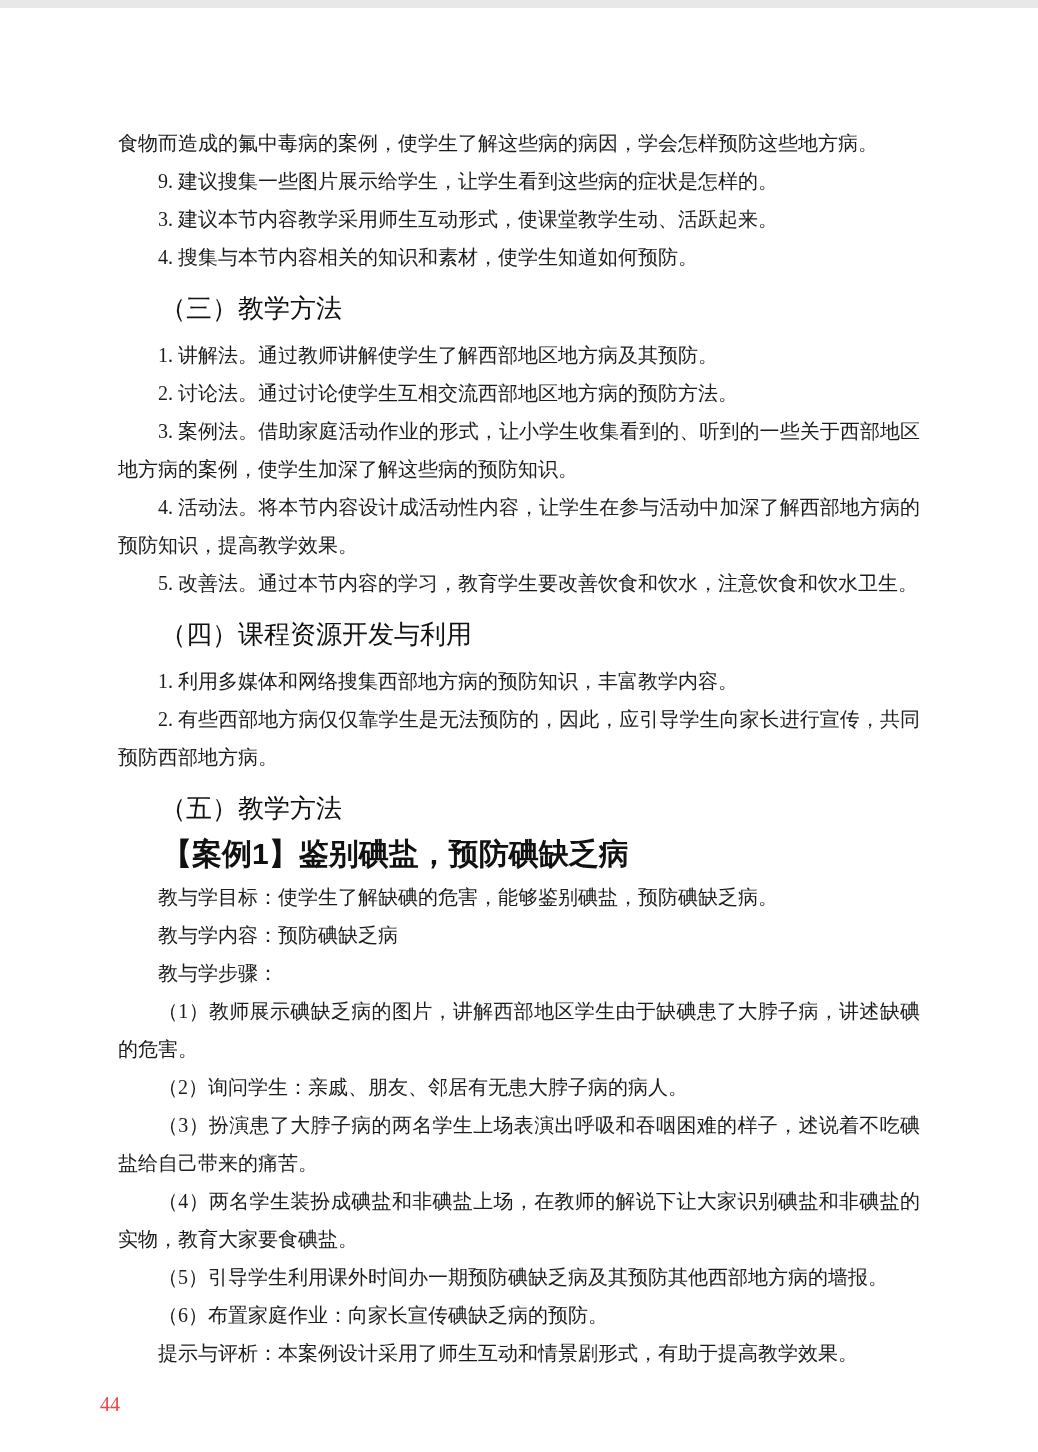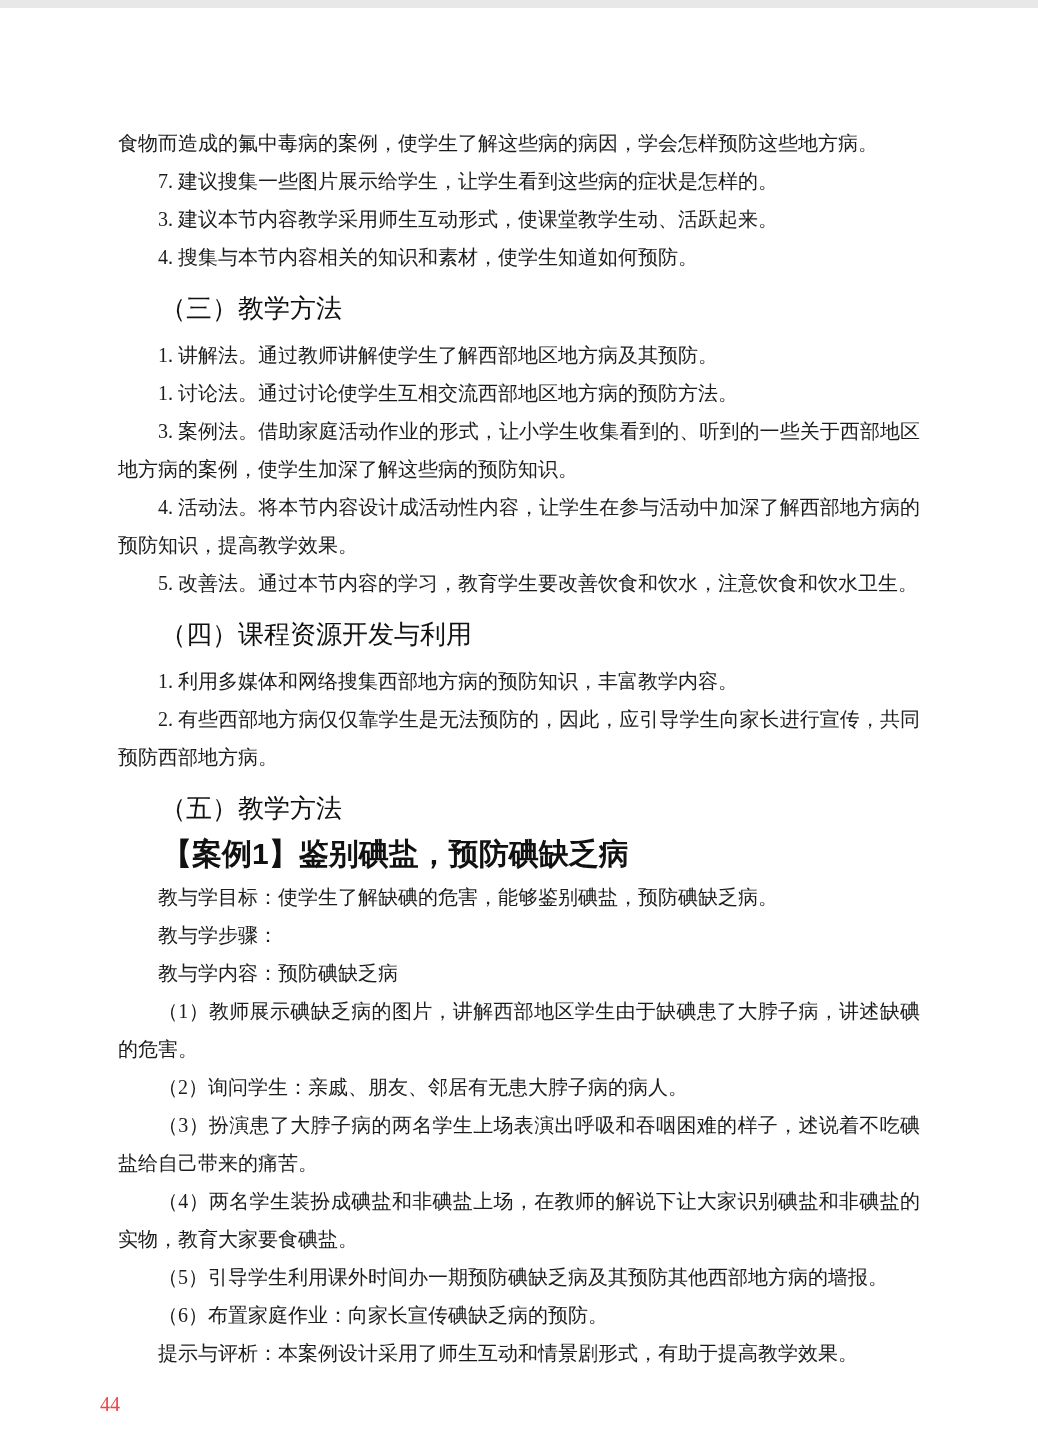--- a/index.html
+++ b/index.html
@@ -61,44 +61,44 @@
       color: #ef4444;
       font-family: "Liberation Serif", "DejaVu Serif", serif;
     }
   </style>
 </head>
 <body>
 
 <div class="page">
   <div class="content">
     <p class="body cont">食物而造成的氟中毒病的案例，使学生了解这些病的病因，学会怎样预防这些地方病。</p>
-    <p class="body indent">7. 建议搜集一些图片展示给学生，让学生看到这些病的症状是怎样的。</p>
+    <p class="body indent">9. 建议搜集一些图片展示给学生，让学生看到这些病的症状是怎样的。</p>
     <p class="body indent">3. 建议本节内容教学采用师生互动形式，使课堂教学生动、活跃起来。</p>
     <p class="body indent">4. 搜集与本节内容相关的知识和素材，使学生知道如何预防。</p>
 
     <h2 class="heading">（三）教学方法</h2>
 
     <p class="body indent">1. 讲解法。通过教师讲解使学生了解西部地区地方病及其预防。</p>
-    <p class="body indent">1. 讨论法。通过讨论使学生互相交流西部地区地方病的预防方法。</p>
+    <p class="body indent">2. 讨论法。通过讨论使学生互相交流西部地区地方病的预防方法。</p>
     <p class="body indent">3. 案例法。借助家庭活动作业的形式，让小学生收集看到的、听到的一些关于西部地区地方病的案例，使学生加深了解这些病的预防知识。</p>
     <p class="body indent">4. 活动法。将本节内容设计成活动性内容，让学生在参与活动中加深了解西部地方病的预防知识，提高教学效果。</p>
     <p class="body indent">5. 改善法。通过本节内容的学习，教育学生要改善饮食和饮水，注意饮食和饮水卫生。</p>
 
     <h2 class="heading">（四）课程资源开发与利用</h2>
 
     <p class="body indent">1. 利用多媒体和网络搜集西部地方病的预防知识，丰富教学内容。</p>
     <p class="body indent">2. 有些西部地方病仅仅靠学生是无法预防的，因此，应引导学生向家长进行宣传，共同预防西部地方病。</p>
 
     <h2 class="heading">（五）教学方法</h2>
 
     <h3 class="case-title">【案例1】鉴别碘盐，预防碘缺乏病</h3>
 
     <p class="body indent">教与学目标：使学生了解缺碘的危害，能够鉴别碘盐，预防碘缺乏病。</p>
+    <p class="body indent">教与学内容：预防碘缺乏病</p>
     <p class="body indent">教与学步骤：</p>
-    <p class="body indent">教与学内容：预防碘缺乏病</p>
     <p class="body indent">（1）教师展示碘缺乏病的图片，讲解西部地区学生由于缺碘患了大脖子病，讲述缺碘的危害。</p>
     <p class="body indent">（2）询问学生：亲戚、朋友、邻居有无患大脖子病的病人。</p>
     <p class="body indent">（3）扮演患了大脖子病的两名学生上场表演出呼吸和吞咽困难的样子，述说着不吃碘盐给自己带来的痛苦。</p>
     <p class="body indent">（4）两名学生装扮成碘盐和非碘盐上场，在教师的解说下让大家识别碘盐和非碘盐的实物，教育大家要食碘盐。</p>
     <p class="body indent">（5）引导学生利用课外时间办一期预防碘缺乏病及其预防其他西部地方病的墙报。</p>
     <p class="body indent">（6）布置家庭作业：向家长宣传碘缺乏病的预防。</p>
     <p class="body indent">提示与评析：本案例设计采用了师生互动和情景剧形式，有助于提高教学效果。</p>
   </div>
 
   <div class="page-number">44</div>

